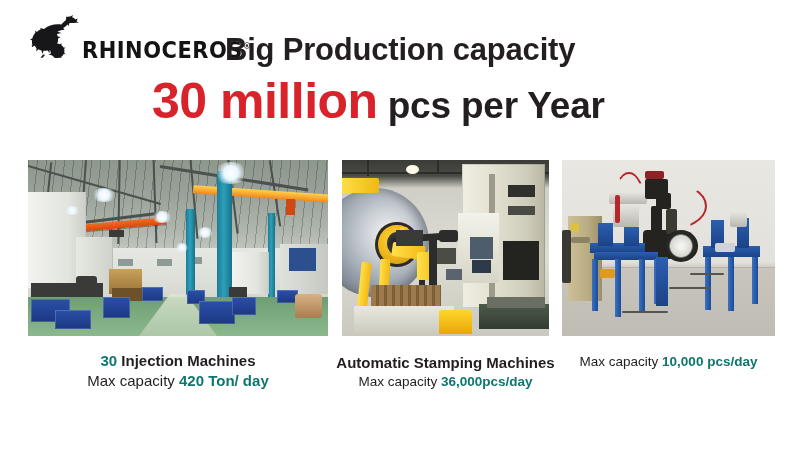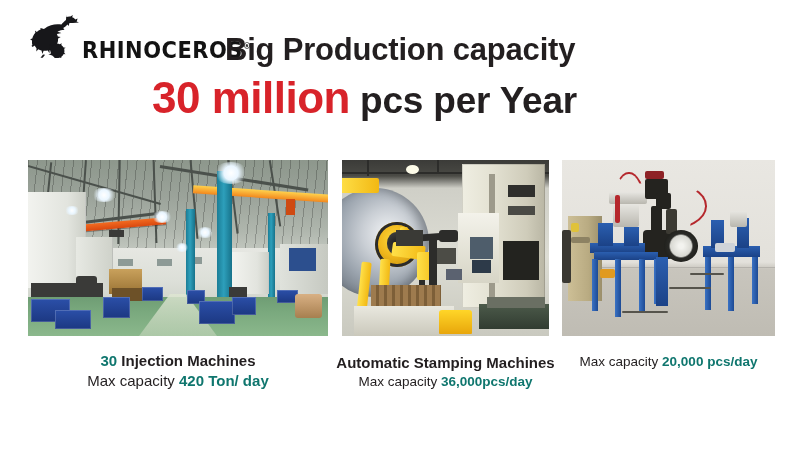--- a/index.html
+++ b/index.html
@@ -67,21 +67,21 @@
     white-space: nowrap;
   }
   .headline2 {
     position: absolute;
     left: 152px;
     top: 76px;
     white-space: nowrap;
     line-height: 1;
   }
   .headline2 .big-red {
-    font-size: 44px;
+    font-size: 50px;
     font-weight: 700;
     color: #d8232a;
     letter-spacing: -0.5px;
   }
   .headline2 .big-dark {
     font-size: 37px;
     font-weight: 700;
     color: #231f20;
     letter-spacing: -0.2px;
   }
@@ -500,16 +500,16 @@
     <div class="line1"><span class="red">30</span><span> Injection Machines</span></div>
     <div class="line2"><span>Max capacity </span><span class="red">420 Ton/ day</span></div>
   </div>
 
   <div class="caption small" id="caption-stamping">
     <div class="line1"><span>Automatic Stamping Machines</span></div>
     <div class="line2"><span>Max capacity </span><span class="red">36,000pcs/day</span></div>
   </div>
 
   <div class="caption small" id="caption-welding">
-    <div class="line2"><span>Max capacity </span><span class="red">20,000 pcs/day</span></div>
+    <div class="line2"><span>Max capacity </span><span class="red">10,000 pcs/day</span></div>
   </div>
 
 </div>
 
 </body></html>

